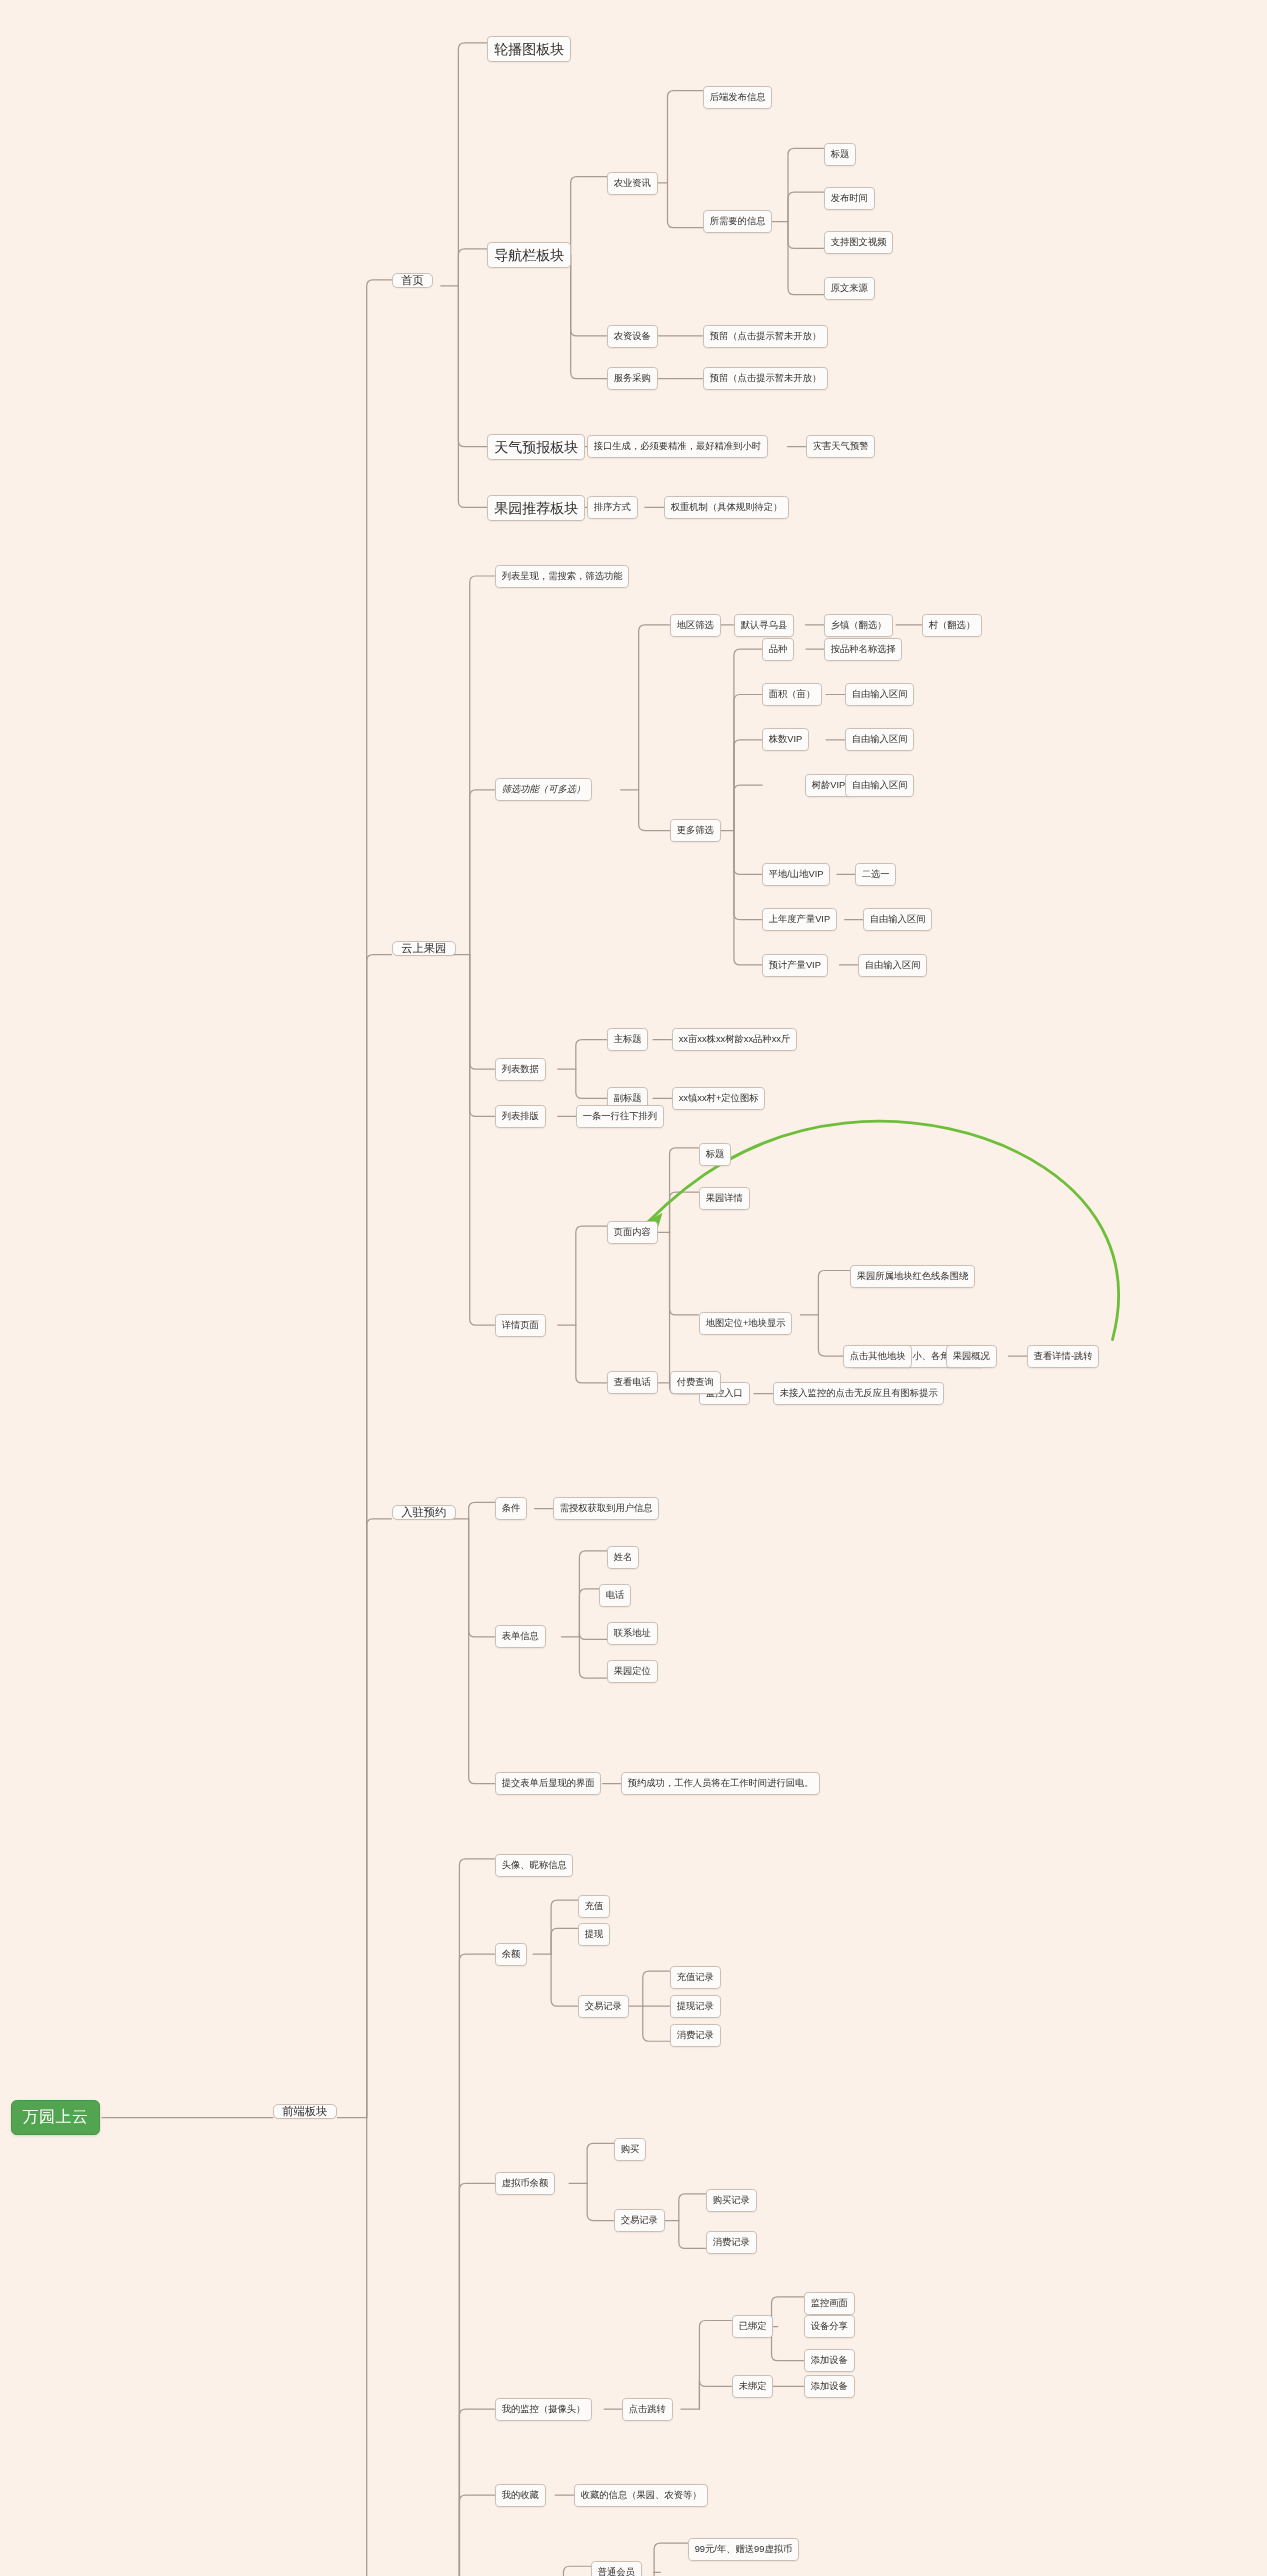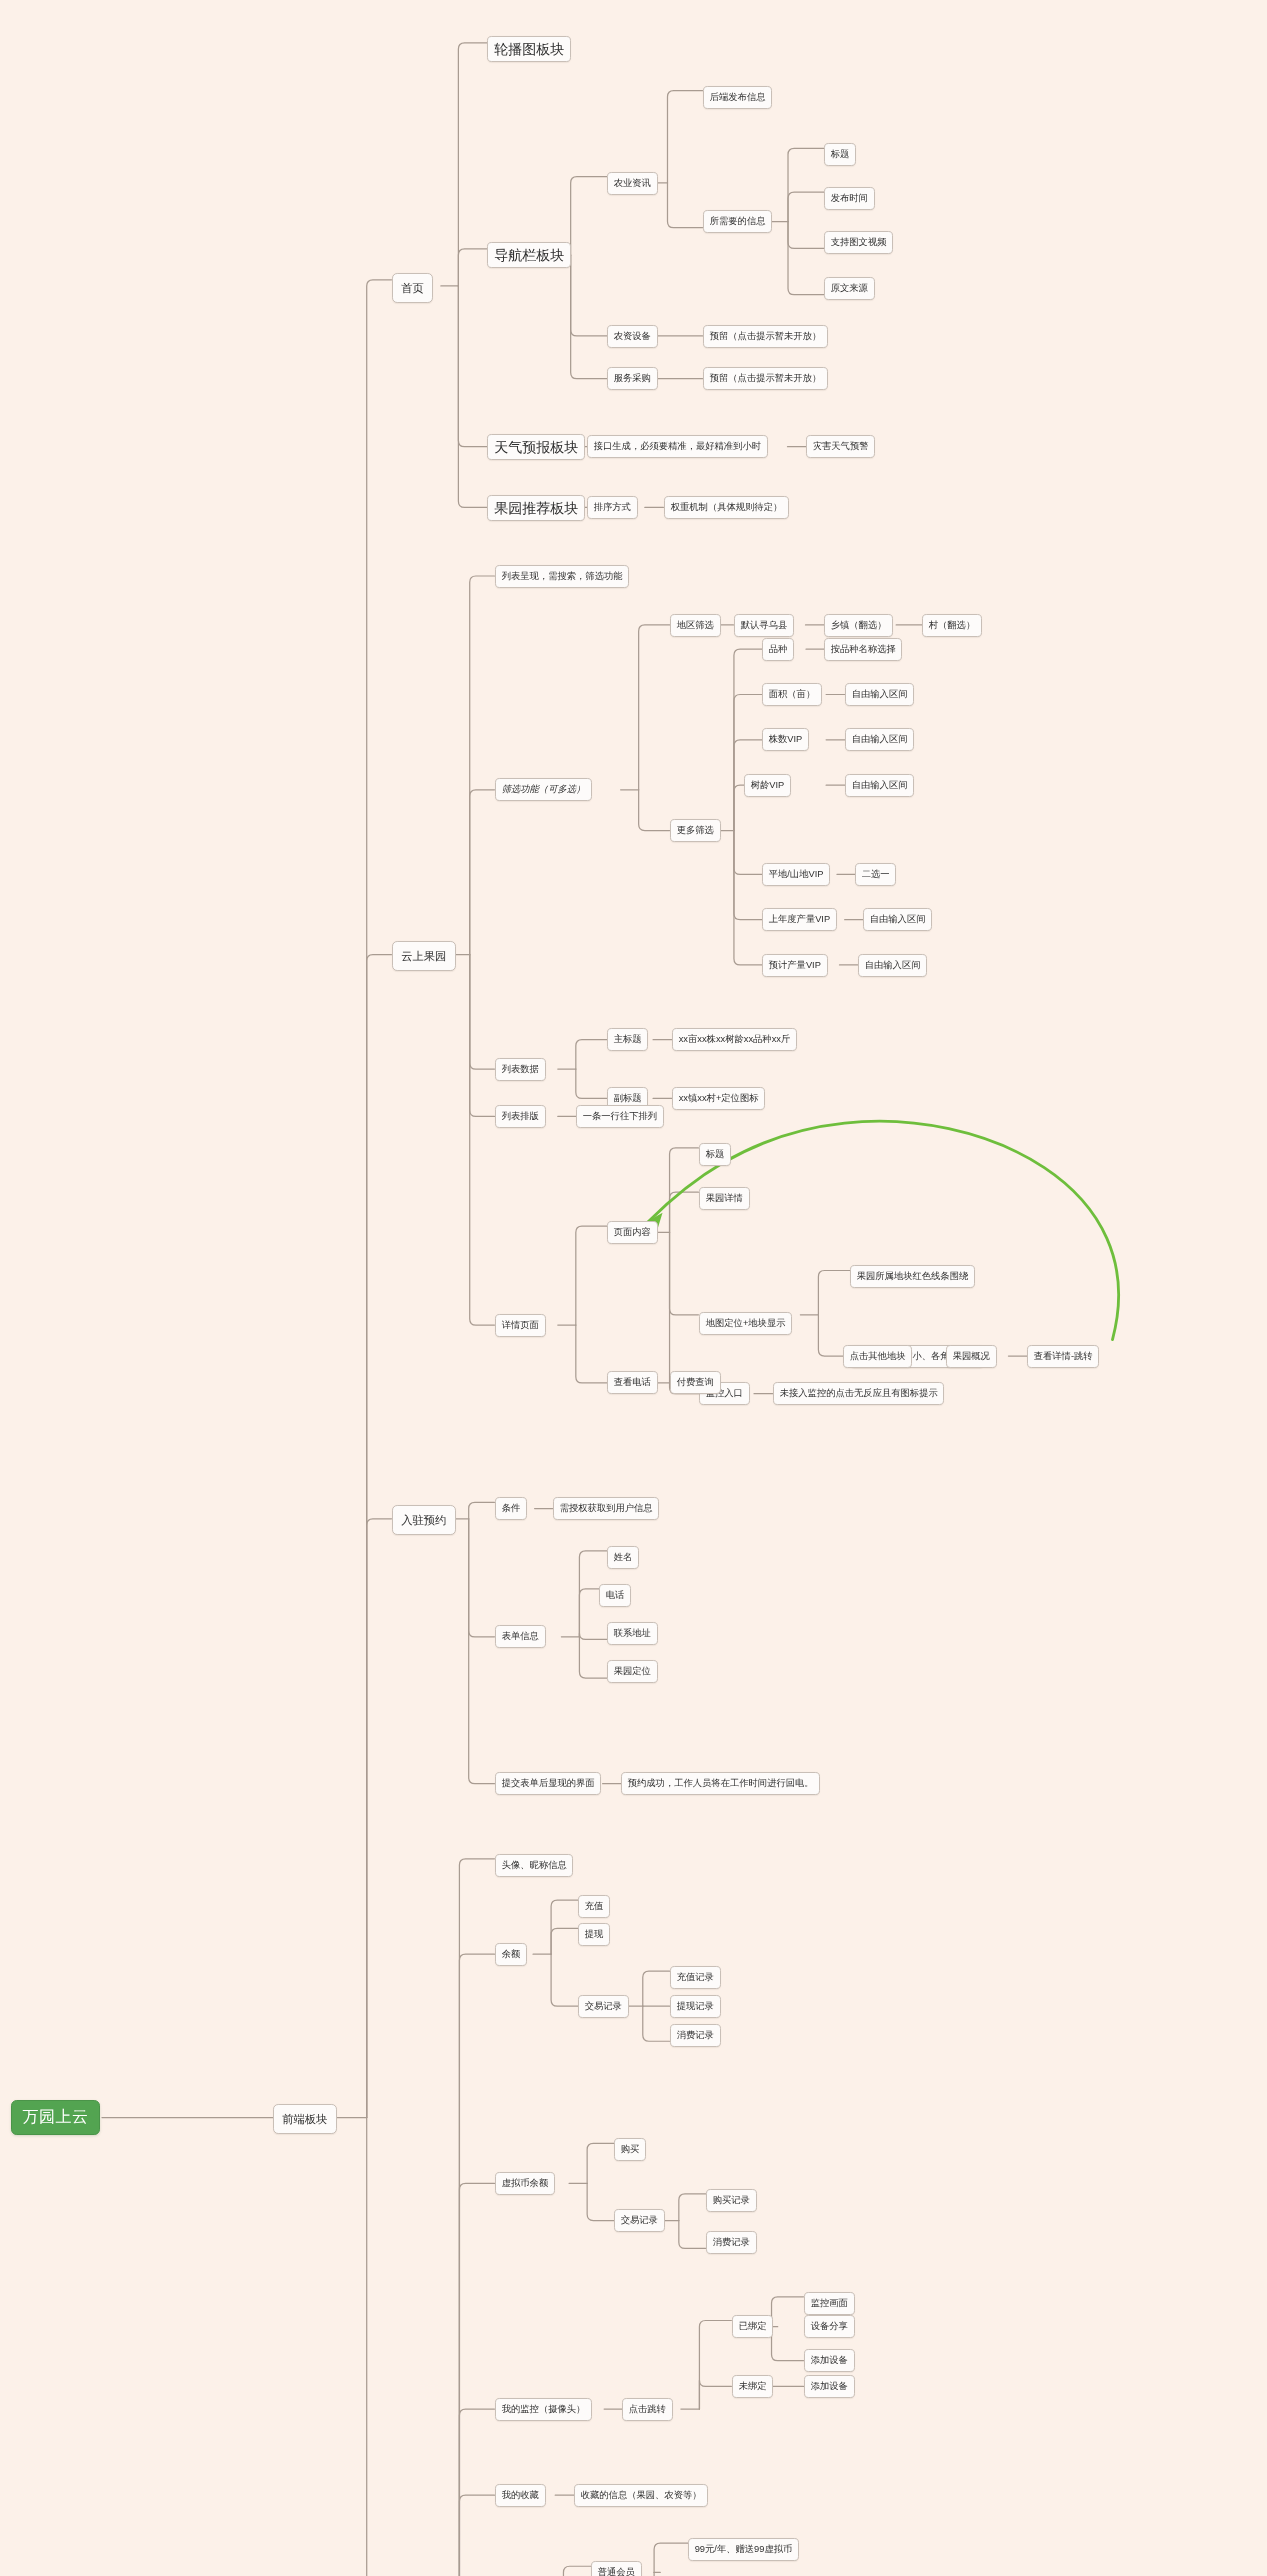--- a/index.html
+++ b/index.html
@@ -47,21 +47,21 @@
     color: #ffffff;
     font-size: 16px;
     border-radius: 5.7px;
     height: 35px;
     padding: 0 10.3px;
     letter-spacing: 0.5px;
     box-shadow: 0 1px 2.6px rgba(70,120,65,.22);
   }
   .node.l1 {
     font-size: 11.3px;
-    height: 30px;
+    height: 15px;
     border-radius: 5.2px;
     padding: 0 8.2px;
     text-align: right;
   }
   .node.l2 {
     font-size: 14px;
     height: 26px;
   }
   .node.sm {
     font-size: 9.3px;
@@ -337,21 +337,21 @@
 
 <div class="node sm" style="left:762px; top:638px;">品种</div>
 <div class="node sm" style="left:824px; top:638px;">按品种名称选择</div>
 
 <div class="node sm" style="left:762px; top:683px;">面积（亩）</div>
 <div class="node sm" style="left:845px; top:683px;">自由输入区间</div>
 
 <div class="node sm" style="left:762px; top:728px;">株数VIP</div>
 <div class="node sm" style="left:845px; top:728px;">自由输入区间</div>
 
-<div class="node sm" style="left:744px; top:774px;">树龄VIP</div>
+<div class="node sm" style="left:805px; top:774px;">树龄VIP</div>
 <div class="node sm" style="left:845px; top:774px;">自由输入区间</div>
 
 <div class="node sm" style="left:762px; top:863px;">平地/山地VIP</div>
 <div class="node sm" style="left:855px; top:863px;">二选一</div>
 
 <div class="node sm" style="left:762px; top:908px;">上年度产量VIP</div>
 <div class="node sm" style="left:863px; top:908px;">自由输入区间</div>
 
 <div class="node sm" style="left:762px; top:954px;">预计产量VIP</div>
 <div class="node sm" style="left:858px; top:954px;">自由输入区间</div>

